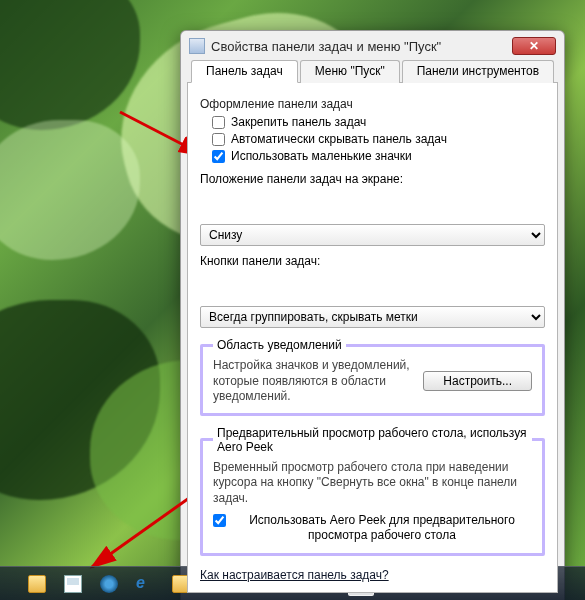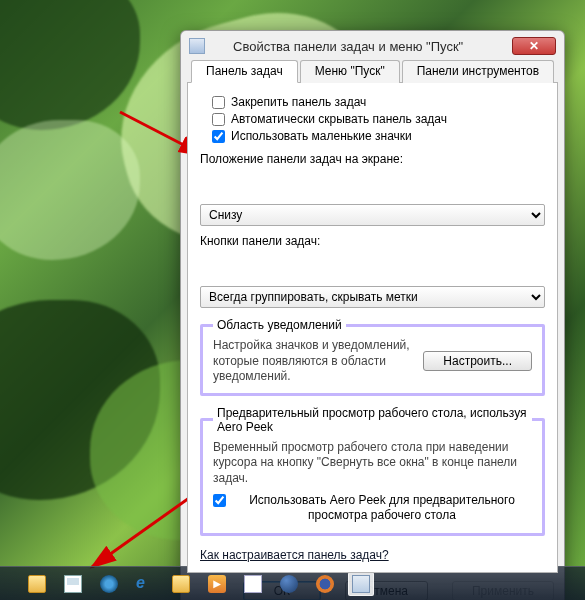--- a/index.html
+++ b/index.html
@@ -33,21 +33,20 @@
     border: 1px solid rgba(0,0,0,.35);
     border-radius: 6px;
     box-shadow: 0 4px 18px rgba(0,0,0,.5);
     padding: 6px 6px 6px 6px;
   }
   .titlebar {
     display: flex;
     align-items: center;
     height: 22px;
     padding: 0 2px 4px 2px;
-    gap: 22px;
   }
   .title-icon {
     width: 16px; height: 16px;
     background: linear-gradient(#dfe8f5,#a9c1e0);
     border: 1px solid #8aa5c5;
     margin-right: 6px;
   }
   .title-text {
     flex: 1;
     color: #2b2b2b;
@@ -237,20 +236,21 @@
   </div>
 
   <div class="tabs">
     <div class="tab active"><span>Панель задач</span></div>
     <div class="tab"><span>Меню "Пуск"</span></div>
     <div class="tab"><span>Панели инструментов</span></div>
   </div>
 
   <div class="panel">
 
+    <div class="section-label">Оформление панели задач</div>
 
     <div class="checkbox-row">
       <input type="checkbox" id="cb-lock" style="">
       <label for="cb-lock">Закрепить панель задач</label>
     </div>
     <div class="checkbox-row">
       <input type="checkbox" id="cb-hide" style="">
       <label for="cb-hide">Автоматически скрывать панель задач</label>
     </div>
     <div class="checkbox-row">

